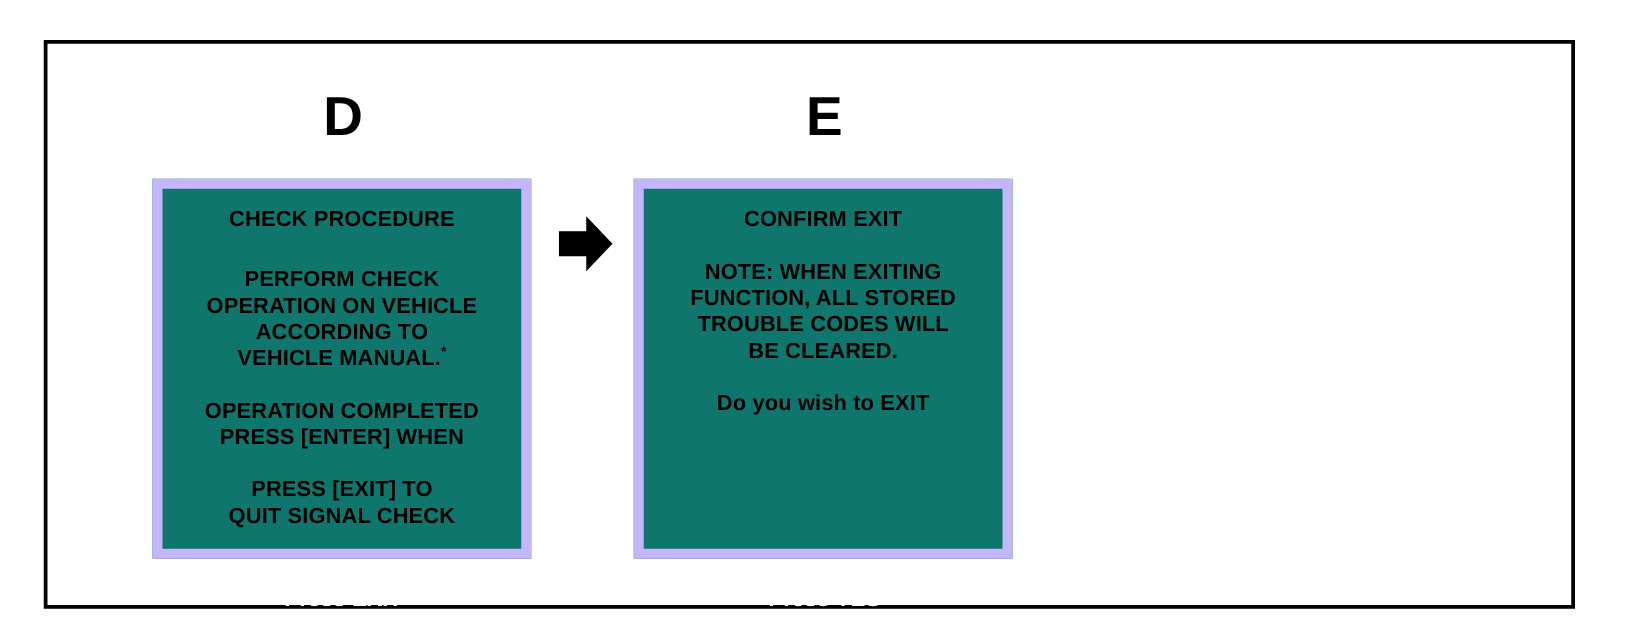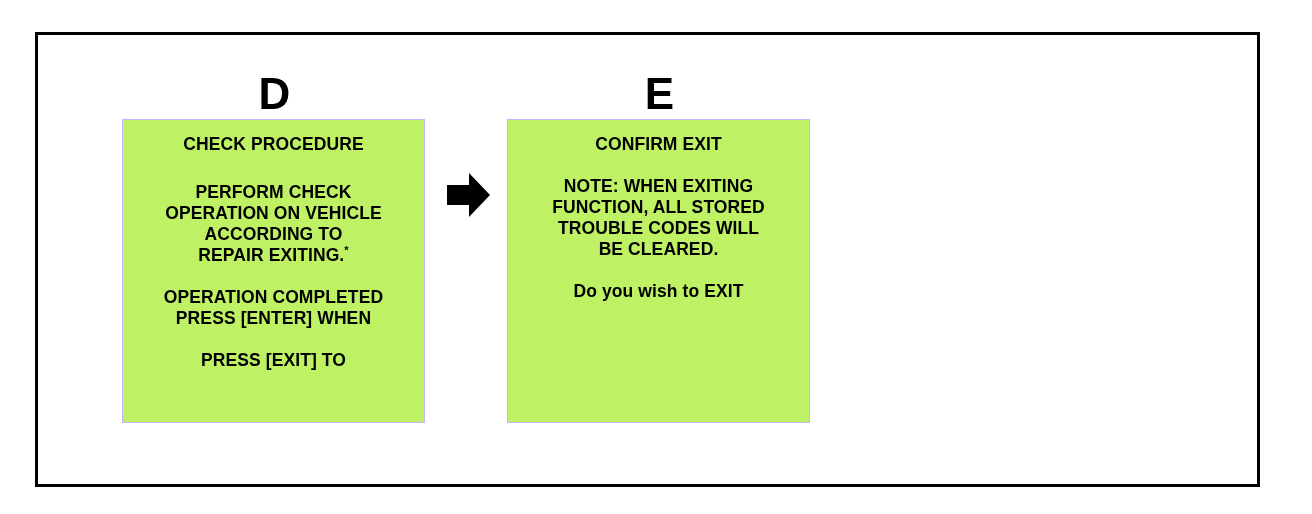--- a/index.html
+++ b/index.html
@@ -48,25 +48,26 @@
     font-weight: bold;
     line-height: 50px;
     letter-spacing: 0px;
     color: #000000;
     margin-top: 34px;
     height: 50px;
   }
 
   .screen {
     box-sizing: border-box;
-    border: 1px solid #c4b5fd;
-    background: #bef264;
+    border: 8px solid #c4b5fd;
+    background: #0f766e;
     width: 303px;
     height: 304px;
     position: relative;
+    margin-top: 24px;
   }
 
   .screen-inner {
     padding: 14px 8px 0 8px;
     text-align: center;
   }
 
   .scr-line {
     font-size: 17.5px;
     font-weight: bold;
@@ -130,30 +131,31 @@
       <div class="screen">
         <div class="screen-inner">
 
           <div class="scr-line">CHECK PROCEDURE</div>
 
           <div class="gap-lg"></div>
 
           <div class="scr-line">PERFORM CHECK</div>
           <div class="scr-line">OPERATION ON VEHICLE</div>
           <div class="scr-line">ACCORDING TO</div>
-          <div class="scr-line"><span>REPAIR EXITING.</span><span class="sup-star">*</span></div>
+          <div class="scr-line"><span>VEHICLE MANUAL.</span><span class="sup-star">*</span></div>
 
           <div class="gap-md"></div>
 
           <div class="scr-line">OPERATION COMPLETED</div>
           <div class="scr-line">PRESS [ENTER] WHEN</div>
 
           <div class="gap-md"></div>
 
           <div class="scr-line">PRESS [EXIT] TO</div>
+          <div class="scr-line">QUIT SIGNAL CHECK</div>
 
         </div>
       </div>
 
       <div class="caption">Press EXIT</div>
     </div>
 
     <div class="arrow">
       <svg width="44" height="46" viewBox="0 0 44 46" xmlns="http://www.w3.org/2000/svg">
         <polygon points="0,13 22,13 22,1 43,23 22,45 22,33 0,33" fill="#000000"></polygon>

